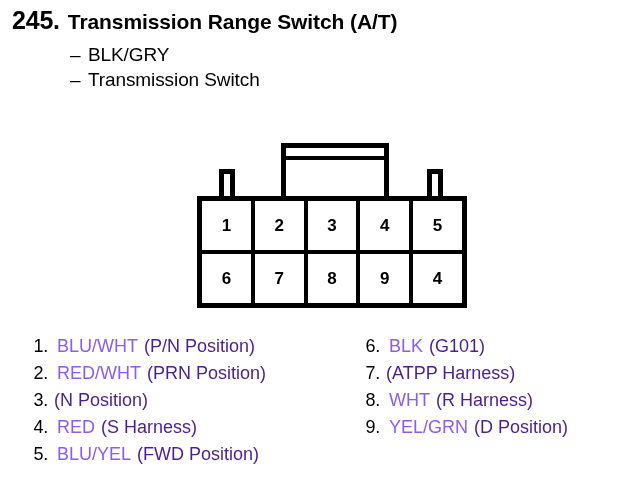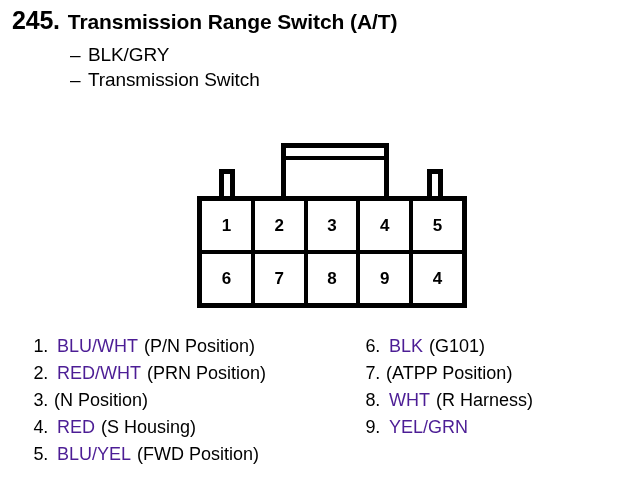--- a/index.html
+++ b/index.html
@@ -152,25 +152,25 @@
     font-size: 18px;
   }
   .legend-num {
     width: 30px;
     text-align: right;
     flex: 0 0 auto;
     letter-spacing: -0.2px;
   }
   .legend-wire {
     margin-left: 9px;
-    color: #4c1d95;
+    color: #8b5cf6;
   }
   .legend-pos {
     margin-left: 6px;
-    color: #000000;
+    color: #4c1d95;
   }
 </style>
 </head>
 <body>
 
 <div id="header">
   <div id="title-row">
     <span class="title-num">245.</span><span class="title-text">Transmission Range Switch (A/T)</span>
   </div>
   <div id="subtitle-list">
@@ -216,43 +216,44 @@
       <span class="legend-wire">RED/WHT</span>
       <span class="legend-pos">(PRN Position)</span>
     </div>
     <div class="legend-item">
       <span class="legend-num">3.</span>
       <span class="legend-pos">(N Position)</span>
     </div>
     <div class="legend-item">
       <span class="legend-num">4.</span>
       <span class="legend-wire">RED</span>
-      <span class="legend-pos">(S Housing)</span>
+      <span class="legend-pos">(S Harness)</span>
     </div>
     <div class="legend-item">
       <span class="legend-num">5.</span>
       <span class="legend-wire">BLU/YEL</span>
       <span class="legend-pos">(FWD Position)</span>
     </div>
   </div>
 
   <div class="legend-col" id="legend-right">
     <div class="legend-item">
       <span class="legend-num">6.</span>
       <span class="legend-wire">BLK</span>
       <span class="legend-pos">(G101)</span>
     </div>
     <div class="legend-item">
       <span class="legend-num">7.</span>
-      <span class="legend-pos">(ATPP Position)</span>
+      <span class="legend-pos">(ATPP Harness)</span>
     </div>
     <div class="legend-item">
       <span class="legend-num">8.</span>
       <span class="legend-wire">WHT</span>
       <span class="legend-pos">(R Harness)</span>
     </div>
     <div class="legend-item">
       <span class="legend-num">9.</span>
       <span class="legend-wire">YEL/GRN</span>
+      <span class="legend-pos">(D Position)</span>
     </div>
   </div>
 
 </div>
 
 </body></html>

